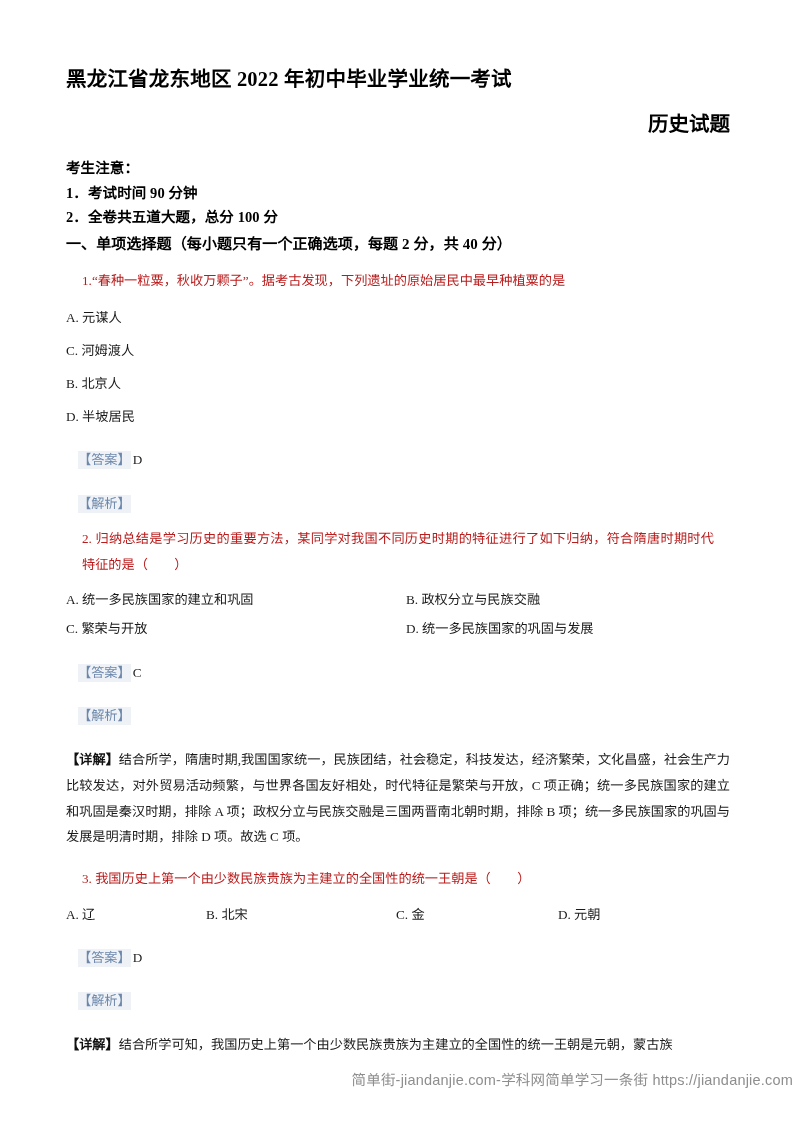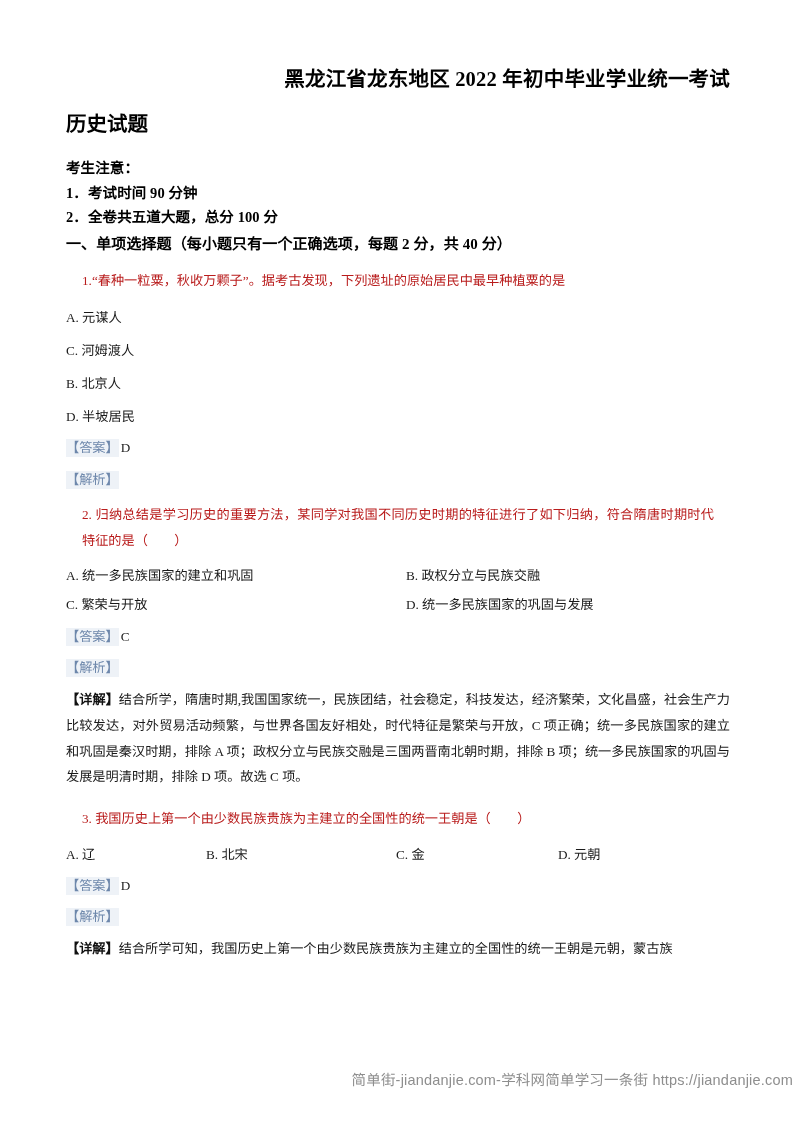--- a/index.html
+++ b/index.html
@@ -26,30 +26,30 @@
   }
   .content {
     position: absolute;
     left: 66px;
     top: 60px;
     width: 664px;
   }
 
   
   .doc-title {
-    text-align: right;
+    text-align: left;
     font-weight: bold;
     font-size: 20.5px;
     line-height: 1.35;
     letter-spacing: 0.2px;
     margin: 0;
     padding-top: 6px;
   }
   .doc-subtitle {
-    text-align: left;
+    text-align: right;
     font-weight: bold;
     font-size: 20.5px;
     line-height: 1.35;
     margin: 0;
     padding-top: 17px;
   }
 
   
   .notice {
     margin-top: 23px;
@@ -113,21 +113,21 @@
   
   .cols4 .opt:nth-child(1) { width: 140px; }
   .cols4 .opt:nth-child(2) { width: 190px; }
   .cols4 .opt:nth-child(3) { width: 162px; }
   .cols4 .opt:nth-child(4) { width: 172px; }
 
   
   .ans-line, .ana-line {
     font-size: 13.2px;
     line-height: 1.0;
-    margin: 0;
+    margin: 12px;
     padding-top: 18px;
   }
   .tag {
     color: #6d87ab;
     background: #eef2f7;
     padding: 1px 0 2px 0;
   }
   .ans-value {
     color: #1a1a1a;
     padding-left: 2px;

